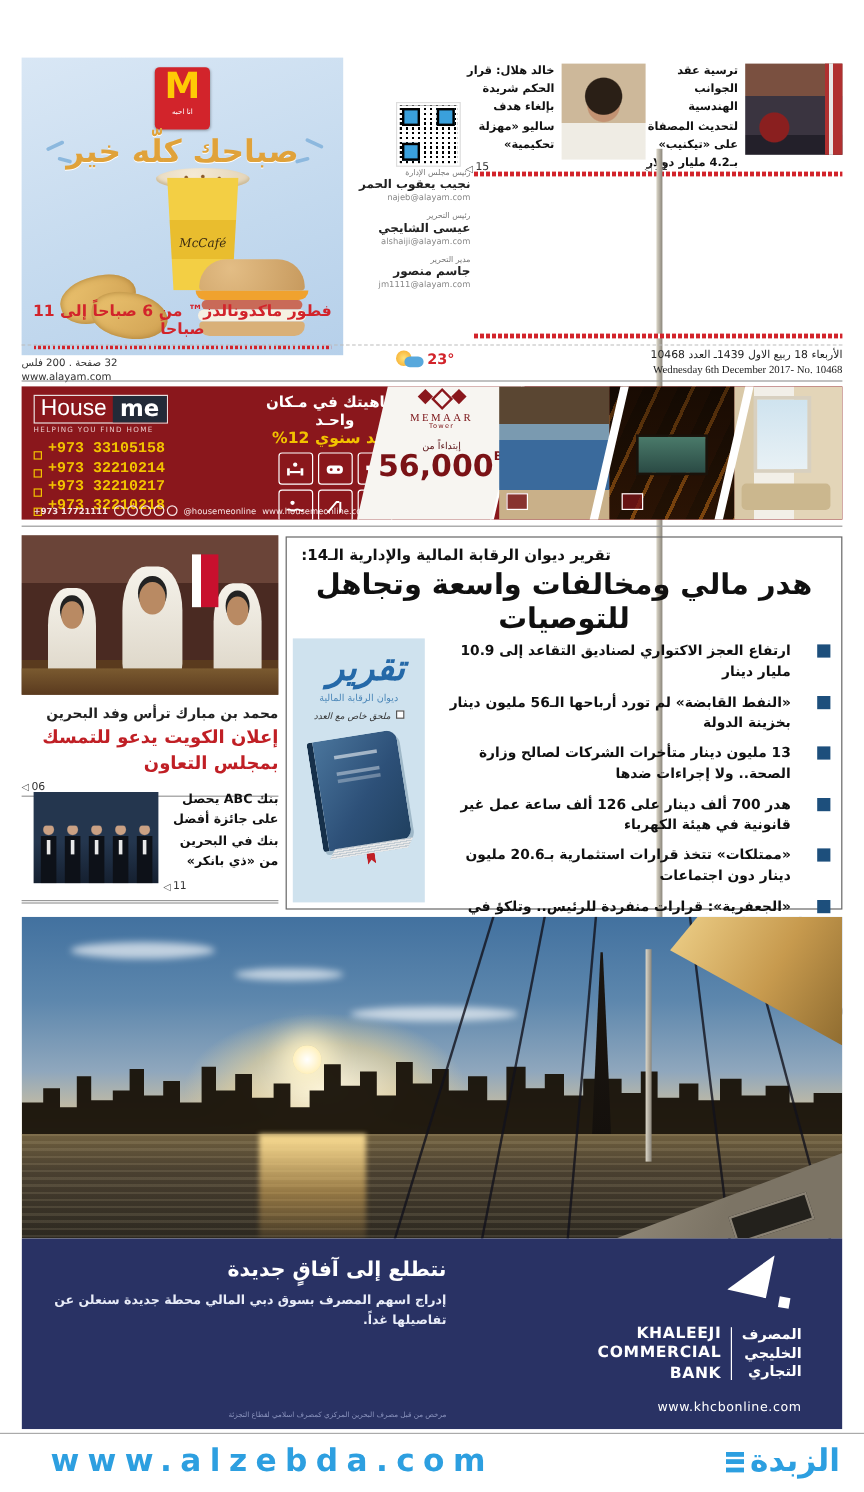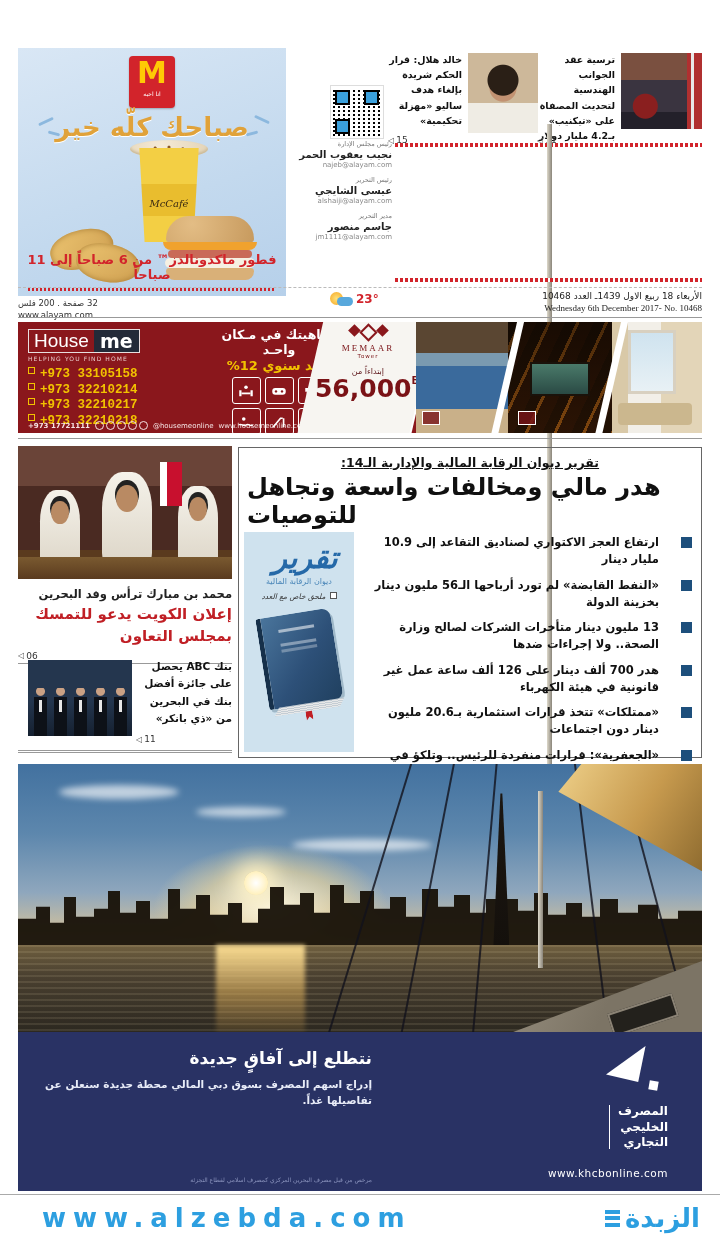--- a/index.html
+++ b/index.html
@@ -106,21 +106,21 @@
   .date-en{font-size:9px;color:#222;font-family:"Liberation Serif",serif;direction:ltr;}
 
   
   .banner{left:18px;top:322px;width:684px;height:111px;background:#8a171c;overflow:hidden;}
   .hm{position:absolute;left:10px;top:7px;}
   .hm-logo{display:inline-flex;border:1px solid #e8dede;}
   .hm-logo .h{color:#fff;font-size:19px;padding:0 5px;font-family:"Liberation Sans",sans-serif;}
   .hm-logo .m{color:#fff;font-size:19px;padding:0 6px;background:#232a38;font-weight:bold;}
   .hm-tag{color:#e9c9c9;font-size:6px;letter-spacing:1.1px;margin-top:2px;}
   .phones{margin-top:5px;}
-  .phone{display:flex;align-items:flex-start;gap:5px;color:#f2c200;font-weight:bold;font-size:12.5px;
+  .phone{display:flex;align-items:flex-end;gap:5px;color:#f2c200;font-weight:bold;font-size:12.5px;
          font-family:"Liberation Mono",monospace;line-height:1.25;}
   .phone .sq{width:5px;height:5px;border:1px solid #f2c200;}
   .hm-foot{position:absolute;left:10px;bottom:3px;display:flex;align-items:center;gap:5px;
            color:#f5e3e3;font-size:7px;white-space:nowrap;}
   .soc{display:inline-flex;gap:2px;}
   .soc i{width:7px;height:7px;border:1px solid #f5e3e3;border-radius:50%;display:inline-block;}
   .mid{position:absolute;left:190px;top:5px;width:142px;text-align:center;}
   .mid-h{color:#fff;font-size:12.5px;font-weight:bold;}
   .mid-y{color:#f2c200;font-size:13px;font-weight:bold;margin-top:1px;}
   .amen{display:flex;flex-wrap:wrap;width:102px;margin:4px auto 0;gap:4px;justify-content:center;}
@@ -173,22 +173,22 @@
   .abc-photo{position:absolute;left:10px;top:2px;width:104px;height:76px;overflow:hidden;
      background:linear-gradient(180deg,#24364e 0 55%,#152030);}
   .abc-man{position:absolute;bottom:0;width:13px;height:48px;
      background:radial-gradient(circle at 50% 7%,#caa184 0 4px,transparent 5px),
                 linear-gradient(180deg,transparent 0 9px,#0d1118 9px);}
   .abc-man::after{content:"";position:absolute;left:5px;top:12px;width:3px;height:12px;background:#e8e8e8;}
   .abc-text{position:absolute;left:118px;top:0;width:96px;font-size:10.5px;font-weight:bold;
      text-align:right;line-height:1.65;color:#111;}
   .abc-pg{position:absolute;left:118px;bottom:6px;}
   .repbox{left:238px;top:447px;width:464px;height:311px;border:1px solid #666;box-sizing:border-box;}
-  .rep-kick{margin:7px 12px 0;text-align:center;font-size:12.5px;font-weight:bold;color:#111;text-decoration:underline;}
-  .rep-head{margin:3px 8px 0;text-align:left;font-size:24px;font-weight:bold;color:#101010;}
+  .rep-kick{margin:7px 12px 0;text-align:left;font-size:12.5px;font-weight:bold;color:#111;}
+  .rep-head{margin:3px 8px 0;text-align:center;font-size:24px;font-weight:bold;color:#101010;}
   .supp{position:absolute;left:5px;top:84px;width:110px;bottom:5px;background:#cfe2ee;
         text-align:center;overflow:hidden;}
   .supp-title{font-family:"DejaVu Serif",serif;font-style:italic;color:#2569a8;font-size:30px;
               font-weight:bold;margin-top:8px;font-family:"DejaVu Sans",sans-serif;padding-left:12px;}
   .supp-sub{color:#4a86b8;font-size:8px;margin-top:2px;}
   .supp-note{color:#333;font-size:7.5px;font-style:italic;margin-top:6px;}
   .supp-note::before{content:"";display:inline-block;width:5px;height:5px;border:1px solid #555;
         background:#fff;margin-left:4px;}
   .book{position:relative;width:70px;height:92px;margin:12px auto 0;transform:rotate(-9deg);
         background:linear-gradient(130deg,#4a759c 0%,#2d5078 55%,#20405f);
@@ -585,20 +585,25 @@
     </div>
     <div class="navy">
       <div class="ad-txt rtl">
         <div class="ad-h">نتطلع إلى آفاقٍ جديدة</div>
         <div class="ad-b2">إدراج اسهم المصرف بسوق دبي المالي محطة جديدة سنعلن عن تفاصيلها غداً.</div>
       </div>
       <div class="ad-fine rtl">مرخص من قبل مصرف البحرين المركزي كمصرف اسلامي لقطاع التجزئة</div>
       <div class="ad-logo">
         <span class="sailico"><span class="s1"></span><span class="s2"></span></span>
         <div class="lg-row">
+          <div class="lg-en">
+            <div>KHALEEJI</div>
+            <div>COMMERCIAL</div>
+            <div>BANK</div>
+          </div>
           <span class="lg-div"></span>
           <div class="lg-ar rtl">
             <div>المصرف</div>
             <div>الخليجي</div>
             <div>التجاري</div>
           </div>
         </div>
       </div>
       <div class="ad-site">www.khcbonline.com</div>
     </div>

